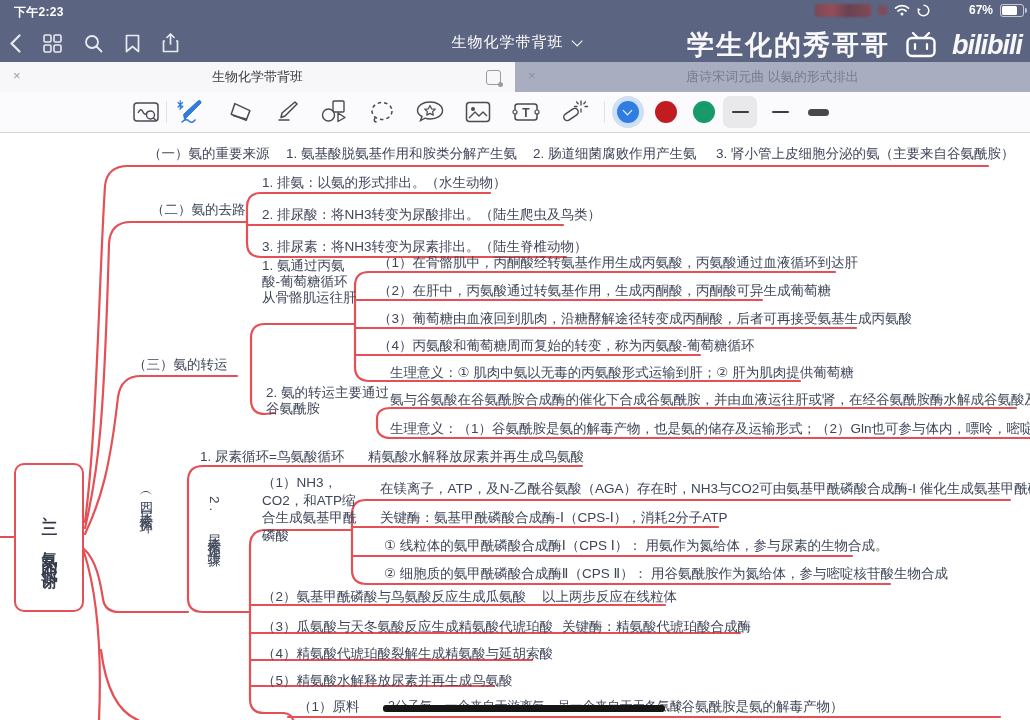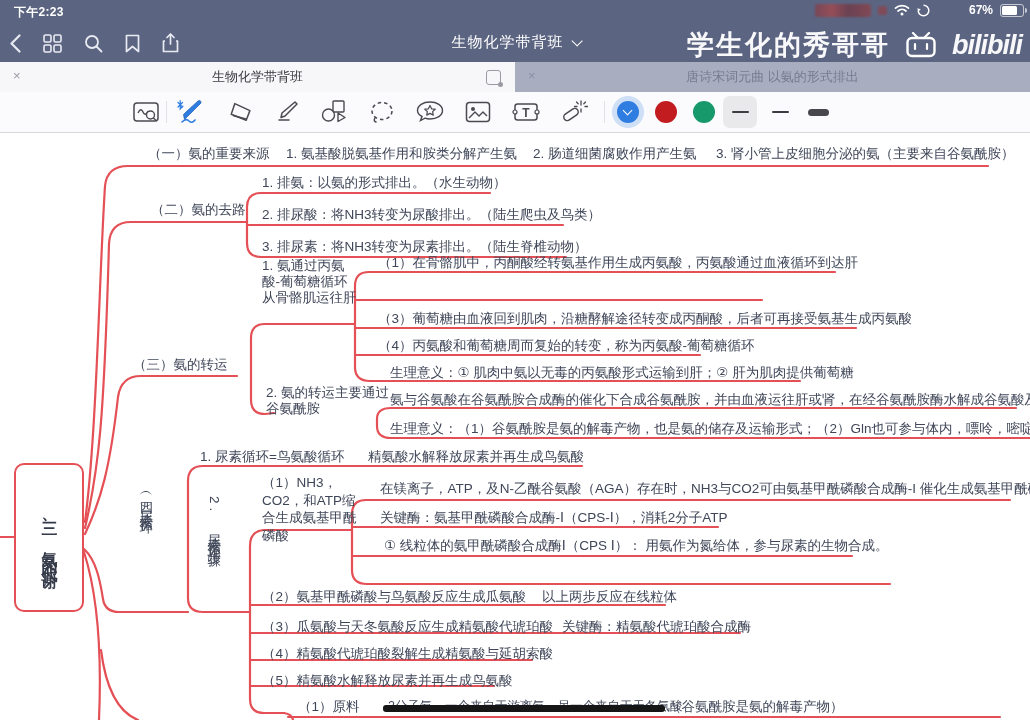--- a/index.html
+++ b/index.html
@@ -289,35 +289,37 @@
     <div class="mm" style="left:716px;top:13px">3. 肾小管上皮细胞分泌的氨（主要来自谷氨酰胺）</div>
 
     <div class="mm" style="left:151px;top:69px">（二）氨的去路</div>
     <div class="mm" style="left:262px;top:42px">1. 排氨：以氨的形式排出。（水生动物）</div>
     <div class="mm" style="left:262px;top:74px">2. 排尿酸：将NH3转变为尿酸排出。（陆生爬虫及鸟类）</div>
     <div class="mm" style="left:262px;top:106px">3. 排尿素：将NH3转变为尿素排出。（陆生脊椎动物）</div>
 
     <div class="mm" style="left:133px;top:224px">（三）氨的转运</div>
     <div class="mm blk" style="left:262px;top:126px;width:97px">1. 氨通过丙氨酸-葡萄糖循环从骨骼肌运往肝</div>
     <div class="mm" style="left:378px;top:122px">（1）在骨骼肌中，丙酮酸经转氨基作用生成丙氨酸，丙氨酸通过血液循环到达肝</div>
+    <div class="mm" style="left:378px;top:150px">（2）在肝中，丙氨酸通过转氨基作用，生成丙酮酸，丙酮酸可异生成葡萄糖</div>
     <div class="mm" style="left:378px;top:178px">（3）葡萄糖由血液回到肌肉，沿糖酵解途径转变成丙酮酸，后者可再接受氨基生成丙氨酸</div>
     <div class="mm" style="left:378px;top:205px">（4）丙氨酸和葡萄糖周而复始的转变，称为丙氨酸-葡萄糖循环</div>
     <div class="mm" style="left:390px;top:232px">生理意义：① 肌肉中氨以无毒的丙氨酸形式运输到肝；② 肝为肌肉提供葡萄糖</div>
     <div class="mm blk" style="left:266px;top:253px;width:126px">2. 氨的转运主要通过谷氨酰胺</div>
     <div class="mm" style="left:390px;top:259px">氨与谷氨酸在谷氨酰胺合成酶的催化下合成谷氨酰胺，并由血液运往肝或肾，在经谷氨酰胺酶水解成谷氨酸及氨</div>
     <div class="mm" style="left:390px;top:288px">生理意义：（1）谷氨酰胺是氨的解毒产物，也是氨的储存及运输形式；（2）Gln也可参与体内，嘌呤，嘧啶和非必需AA</div>
 
     <div class="mm vtx" style="left:138px;top:355px">（四）尿素循环</div>
     <div class="mm" style="left:200px;top:316px">1. 尿素循环=鸟氨酸循环</div>
     <div class="mm" style="left:368px;top:316px">精氨酸水解释放尿素并再生成鸟氨酸</div>
     <div class="mm vtx" style="left:206px;top:364px">2. 尿素循环步骤</div>
     <div class="mm blk" style="left:262px;top:342px;width:106px;line-height:17.5px">（1）NH3，CO2，和ATP缩合生成氨基甲酰磷酸</div>
     <div class="mm" style="left:380px;top:348px">在镁离子，ATP，及N-乙酰谷氨酸（AGA）存在时，NH3与CO2可由氨基甲酰磷酸合成酶-I 催化生成氨基甲酰磷酸</div>
     <div class="mm" style="left:380px;top:377px">关键酶：氨基甲酰磷酸合成酶-Ⅰ（CPS-Ⅰ），消耗2分子ATP</div>
     <div class="mm" style="left:384px;top:405px">① 线粒体的氨甲酰磷酸合成酶Ⅰ（CPS Ⅰ）： 用氨作为氮给体，参与尿素的生物合成。</div>
+    <div class="mm" style="left:384px;top:433px">② 细胞质的氨甲酰磷酸合成酶Ⅱ（CPS Ⅱ）： 用谷氨酰胺作为氮给体，参与嘧啶核苷酸生物合成</div>
     <div class="mm" style="left:262px;top:456px">（2）氨基甲酰磷酸与鸟氨酸反应生成瓜氨酸</div>
     <div class="mm" style="left:542px;top:456px">以上两步反应在线粒体</div>
     <div class="mm" style="left:262px;top:486px">（3）瓜氨酸与天冬氨酸反应生成精氨酸代琥珀酸</div>
     <div class="mm" style="left:562px;top:486px">关键酶：精氨酸代琥珀酸合成酶</div>
     <div class="mm" style="left:262px;top:513px">（4）精氨酸代琥珀酸裂解生成精氨酸与延胡索酸</div>
     <div class="mm" style="left:262px;top:540px">（5）精氨酸水解释放尿素并再生成鸟氨酸</div>
     <div class="mm" style="left:298px;top:566px">（1）原料</div>
     <div class="mm" style="left:388px;top:566px;font-size:12.5px">2分子氨，一个来自于游离氨，另一个来自于天冬氨酸</div>
     <div class="mm" style="left:668px;top:566px">（谷氨酰胺是氨的解毒产物）</div>
     <div class="strike" style="left:383px;top:573px;width:282px"></div>

